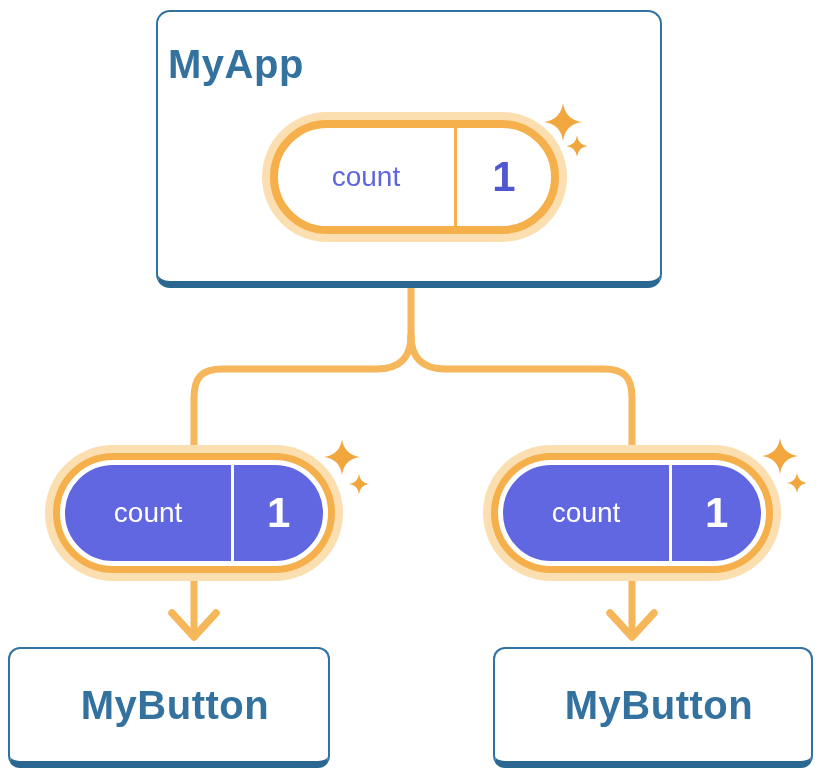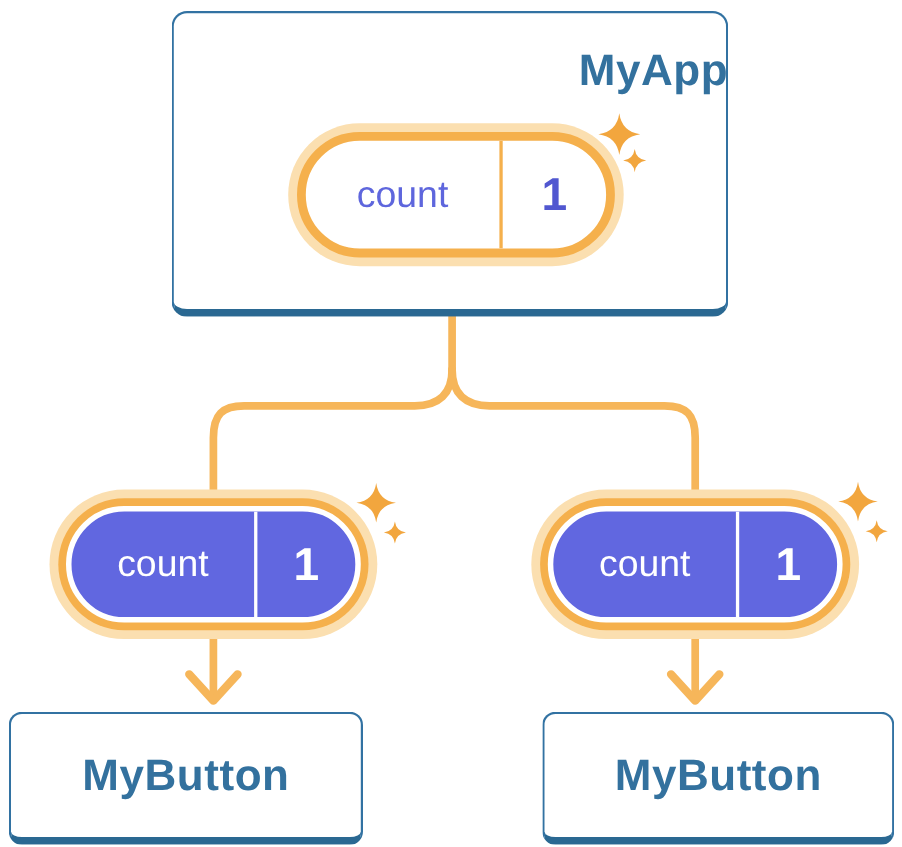--- a/index.html
+++ b/index.html
@@ -22,22 +22,23 @@
     background: #ffffff;
     border: 2.5px solid #3272a2;
     border-bottom: 7px solid #2a6892;
     border-radius: 14px;
     box-sizing: border-box;
   }
   .card-title {
     color: #33719e;
     font-weight: 700;
     font-size: 40px;
-    text-align: right;
+    text-align: left;
     letter-spacing: 0.5px;
+    margin-left: 12px;
   }
   .myapp-card { left: 156px; top: 10px; width: 506px; height: 278px; }
   .myapp-title { position: absolute; left: 156px; top: 42px; width: 506px; }
   .button-card { display: flex; align-items: center; justify-content: center; border-radius: 12px; }
   .button-card.pos-left  { left: 8px;   top: 647px; width: 322px; height: 121px; }
   .button-card.pos-right { left: 493px; top: 647px; width: 320px; height: 121px; }
 
   .pill {
     position: absolute;
     box-sizing: border-box;
@@ -63,21 +64,21 @@
     box-shadow: 0 0 0 7px #f5b04c, 0 0 0 15px #fbdfb0;
   }
   .pill-solid.pos-left  { left: 60px; }
   .pill-solid.pos-right { left: 498px; }
   .pill-solid .seg-label, .pill-solid .seg-value { color: #ffffff; }
   .pill-solid .divider { background: #ffffff; }
 
   .seg-label {
     flex: 1.87;
     display: flex; align-items: center; justify-content: center;
-    font-size: 34px;
+    font-size: 28px;
   }
   .divider { width: 3px; }
   .seg-value {
     flex: 1;
     display: flex; align-items: center; justify-content: center;
     font-size: 42px;
     font-weight: 700;
   }
 </style>
 </head>

